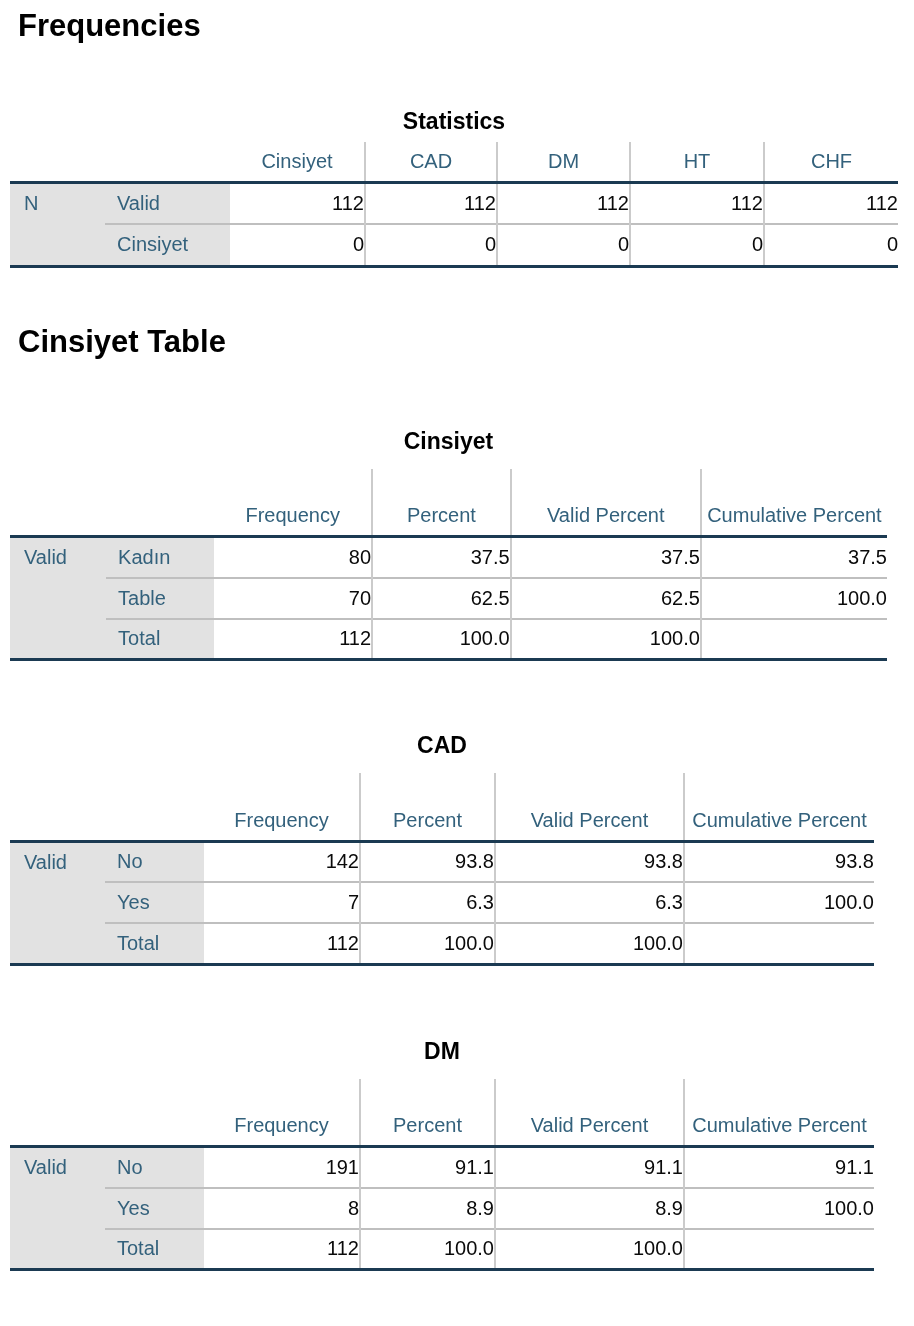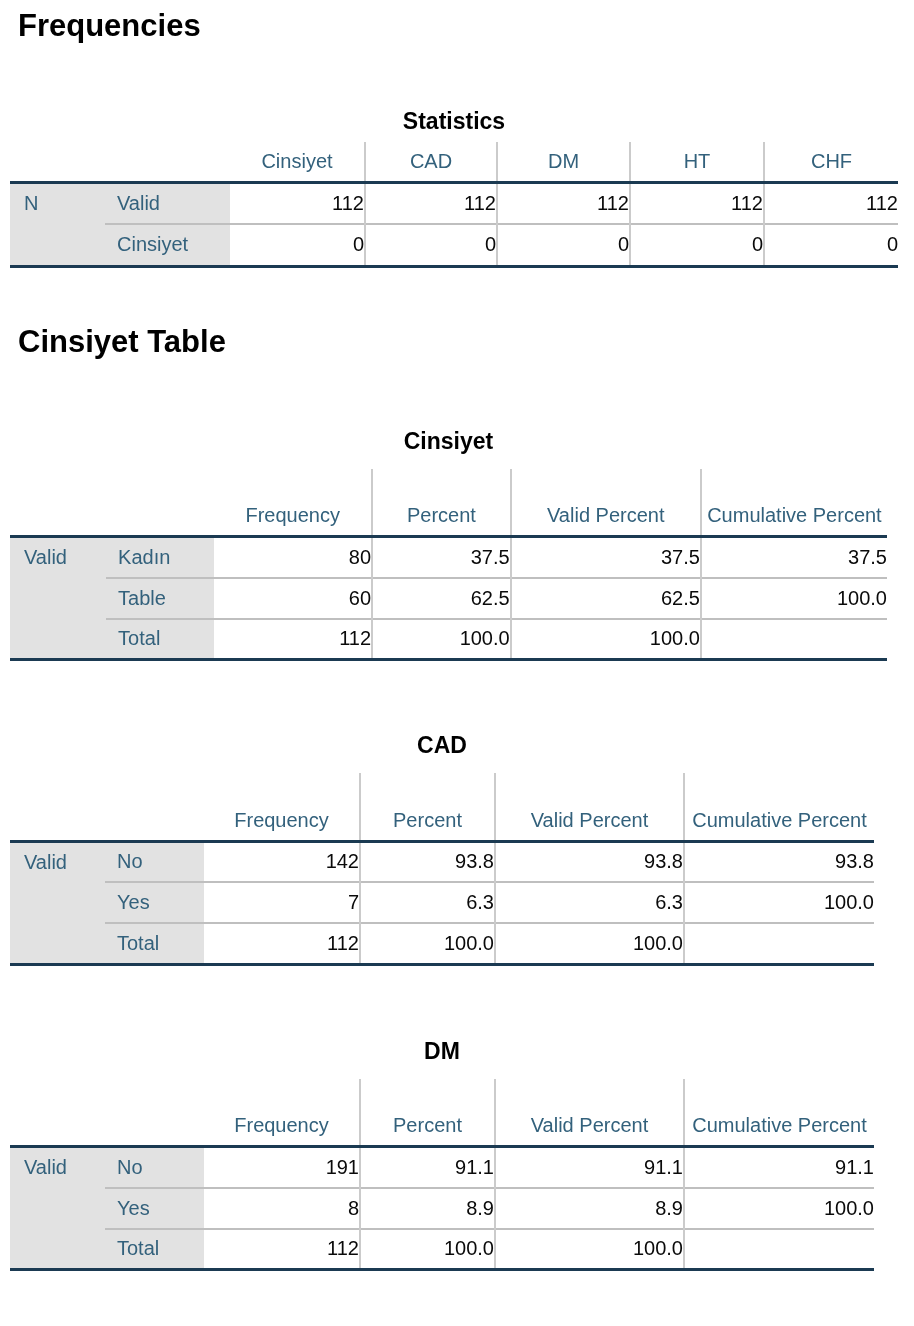--- a/index.html
+++ b/index.html
@@ -155,21 +155,21 @@
         <tr>
           <th class="stub1" rowspan="3">Valid</th>
           <th class="stub2">Kadın</th>
           <td class="num">80</td>
           <td class="num vl">37.5</td>
           <td class="num vl">37.5</td>
           <td class="num vl">37.5</td>
         </tr>
         <tr>
           <th class="stub2">Table</th>
-          <td class="num">60</td>
+          <td class="num">70</td>
           <td class="num vl">62.5</td>
           <td class="num vl">62.5</td>
           <td class="num vl">100.0</td>
         </tr>
         <tr>
           <th class="stub2">Total</th>
           <td class="num">112</td>
           <td class="num vl">100.0</td>
           <td class="num vl">100.0</td>
           <td class="num vl"></td>

